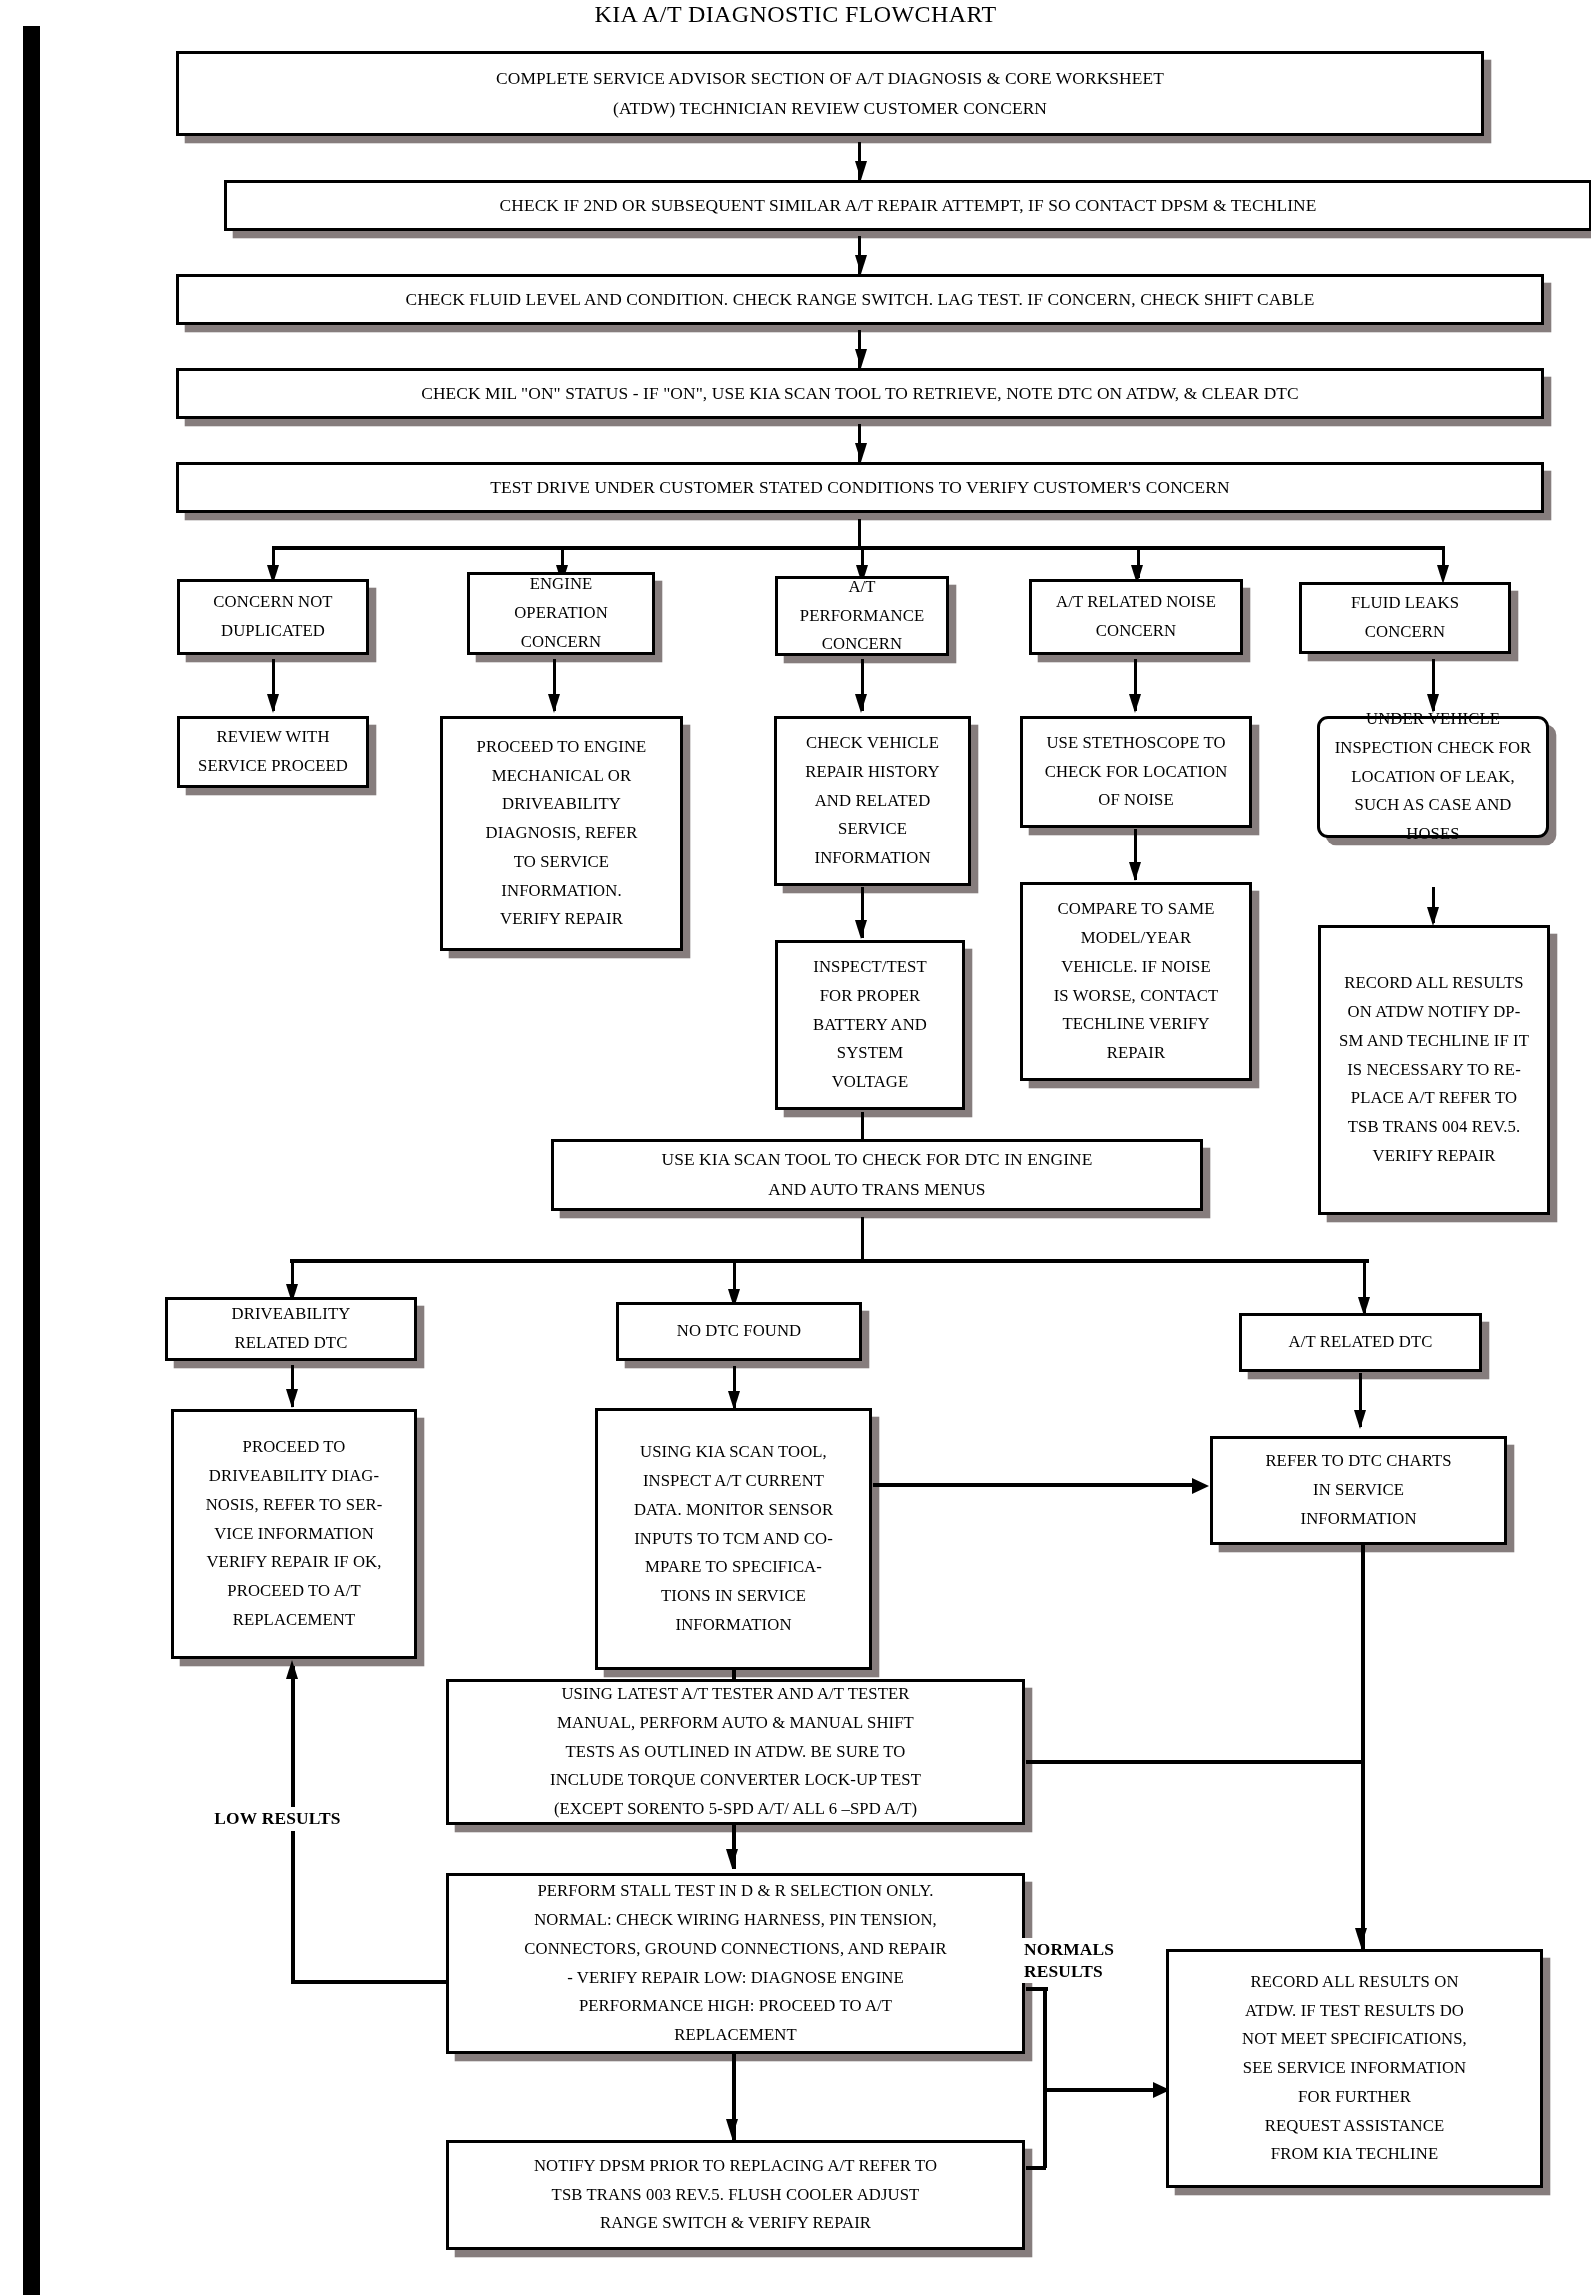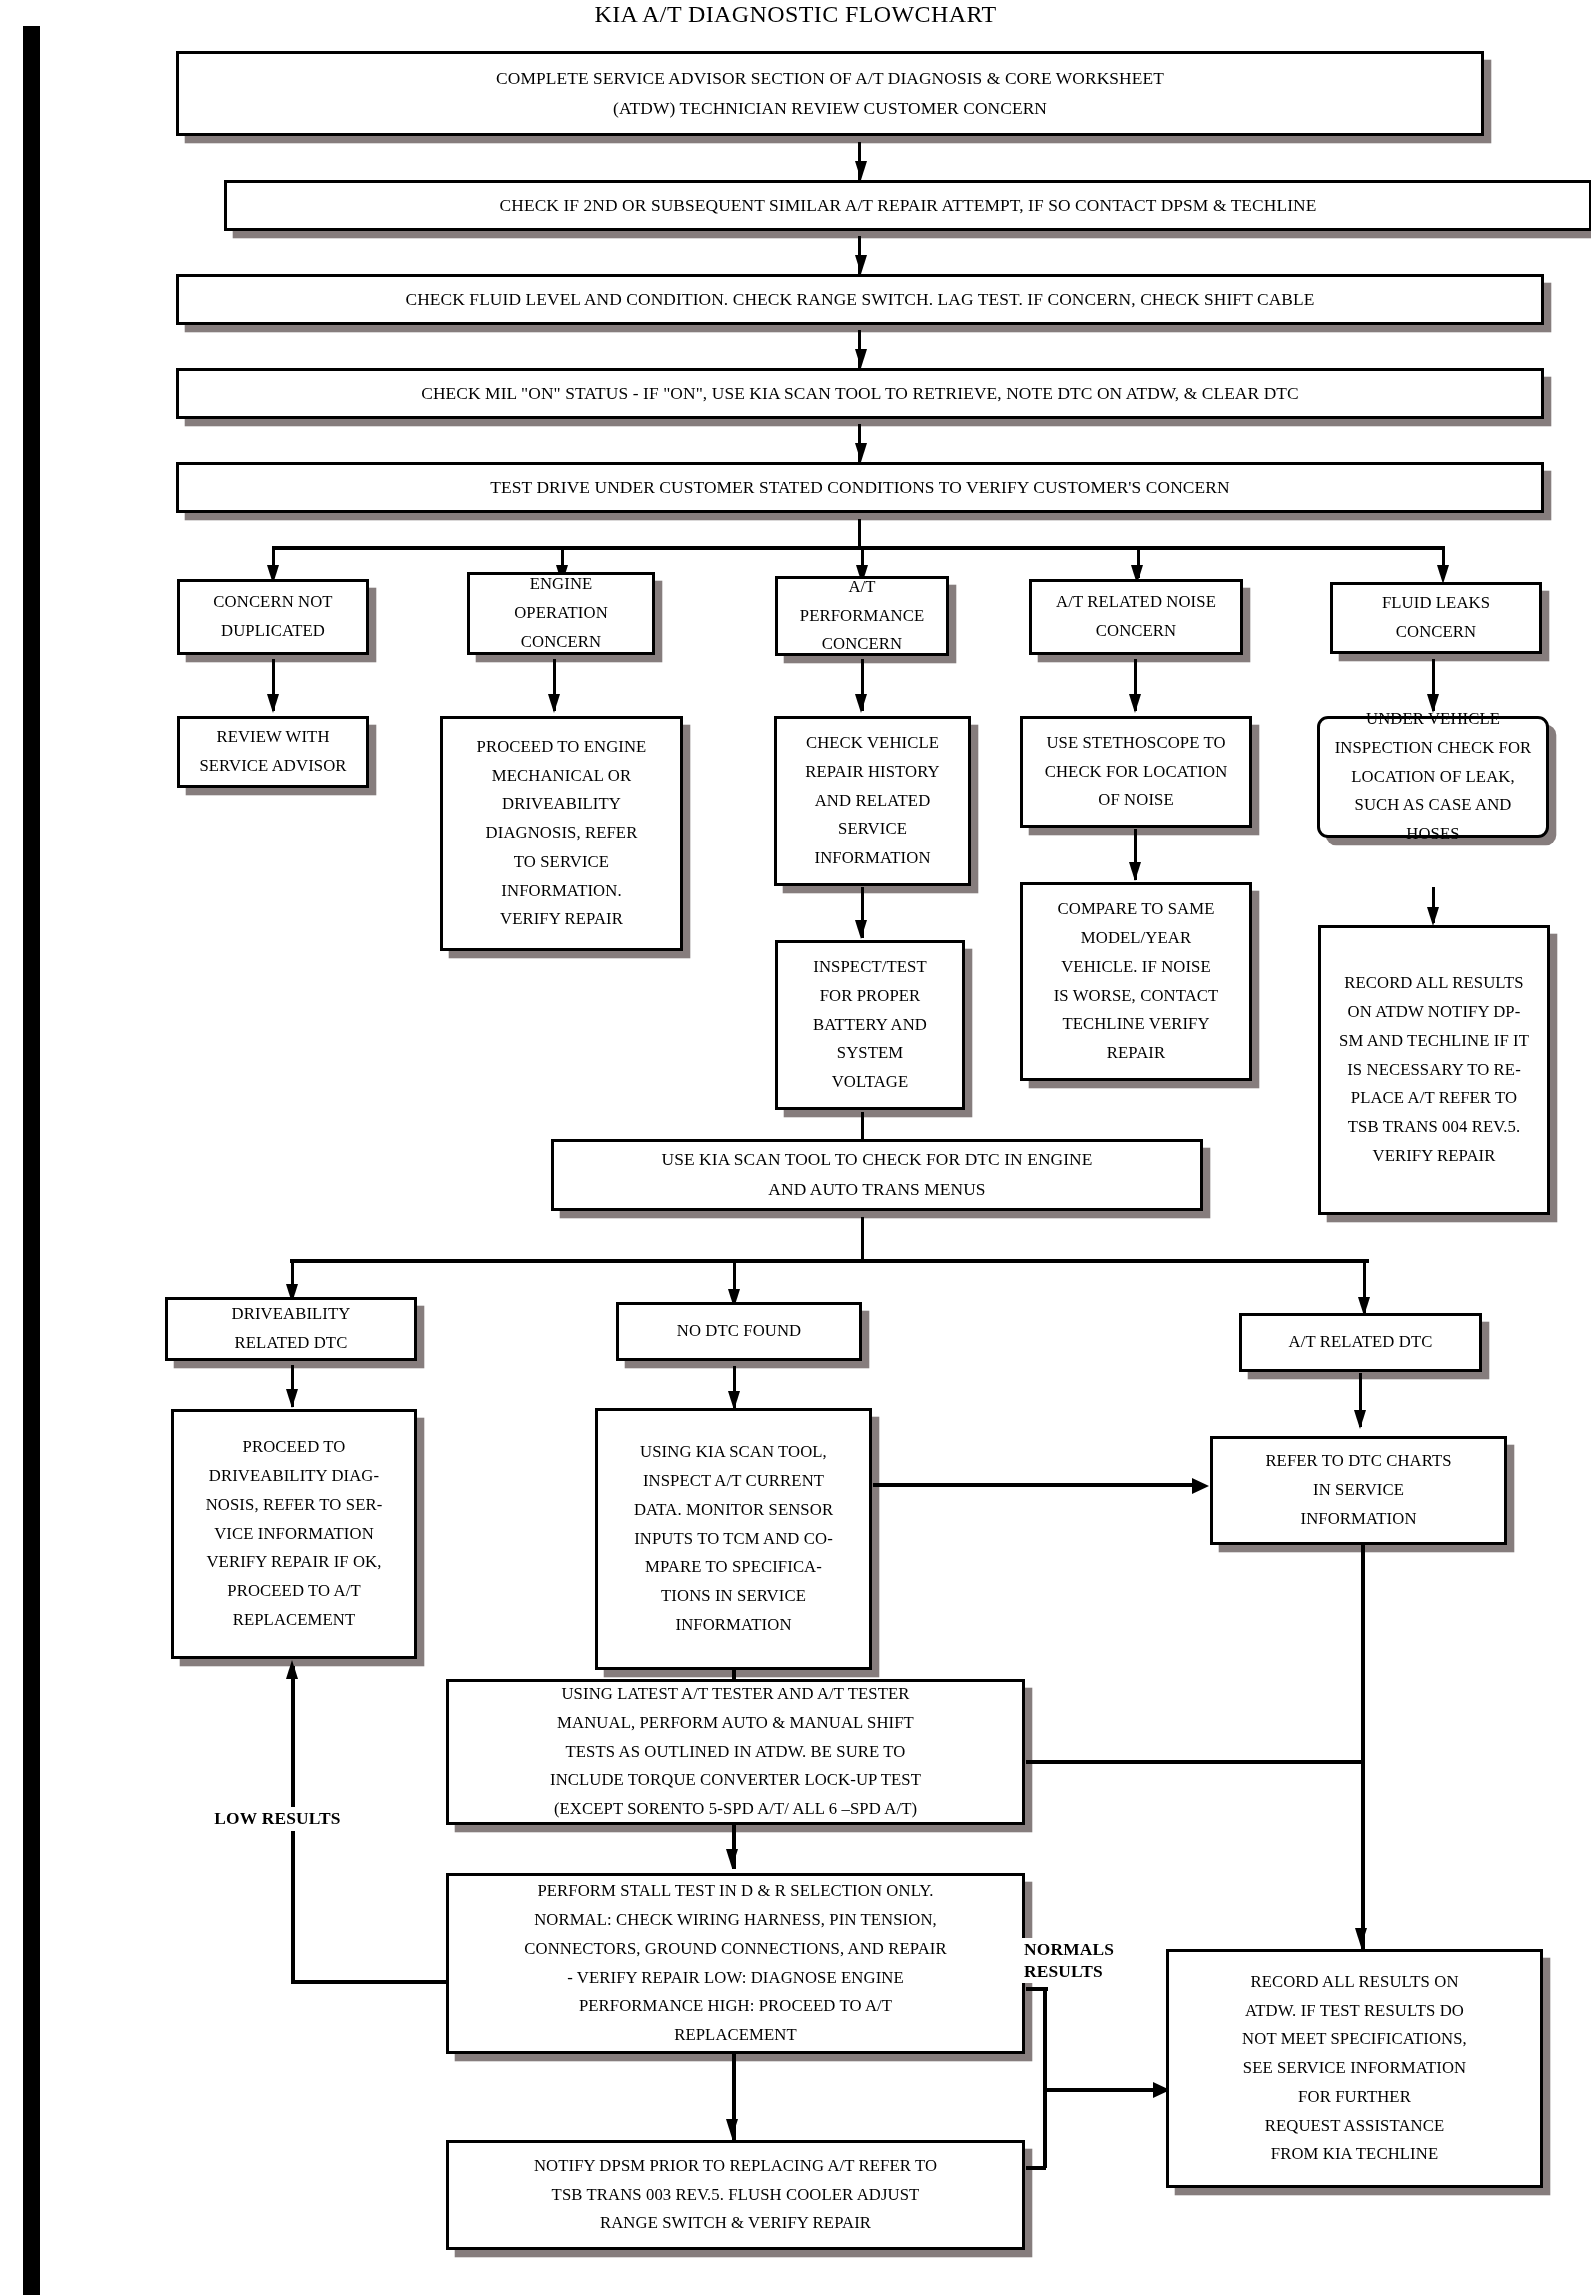--- a/index.html
+++ b/index.html
@@ -112,39 +112,39 @@
   </div>
   <div class="box" style="left:775px;top:576px;width:174px;height:80px;">
     <span style="white-space:pre-line;">A/T
 PERFORMANCE
 CONCERN</span>
   </div>
   <div class="box" style="left:1029px;top:579px;width:214px;height:76px;">
     <span style="white-space:pre-line;">A/T RELATED NOISE
 CONCERN</span>
   </div>
-  <div class="box" style="left:1330px;top:582px;width:212px;height:72px;">
+  <div class="box" style="left:1299px;top:582px;width:212px;height:72px;">
     <span style="white-space:pre-line;">FLUID LEAKS
 CONCERN</span>
   </div>
 
   <div class="ln vln" style="left:272px;top:659px;height:52px;"></div>
   <div class="ar-d" style="left:267px;top:694px;"></div>
   <div class="ln vln" style="left:553px;top:659px;height:52px;"></div>
   <div class="ar-d" style="left:548px;top:694px;"></div>
   <div class="ln vln" style="left:861px;top:659px;height:52px;"></div>
   <div class="ar-d" style="left:855px;top:694px;"></div>
   <div class="ln vln" style="left:1134px;top:659px;height:52px;"></div>
   <div class="ar-d" style="left:1129px;top:694px;"></div>
   <div class="ln vln" style="left:1432px;top:659px;height:52px;"></div>
   <div class="ar-d" style="left:1427px;top:694px;"></div>
 
   <div class="box" style="left:177px;top:716px;width:192px;height:72px;">
     <span style="white-space:pre-line;">REVIEW  WITH
-SERVICE ADVISOR</span>
+SERVICE PROCEED</span>
   </div>
   <div class="box" style="left:440px;top:716px;width:243px;height:235px;">
     <span style="white-space:pre-line;">PROCEED TO ENGINE
 MECHANICAL OR
 DRIVEABILITY
 DIAGNOSIS, REFER
 TO SERVICE
 INFORMATION.
 VERIFY REPAIR</span>
   </div>

